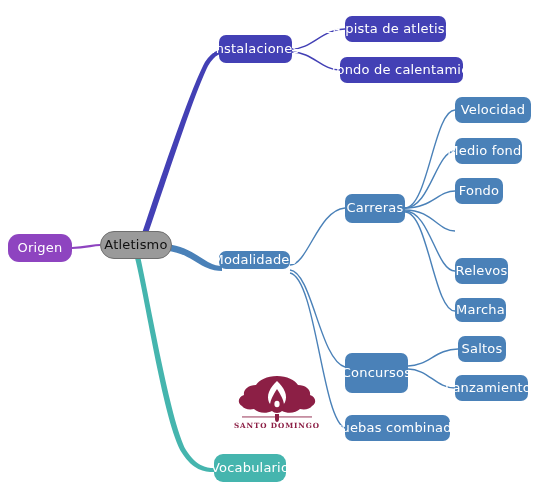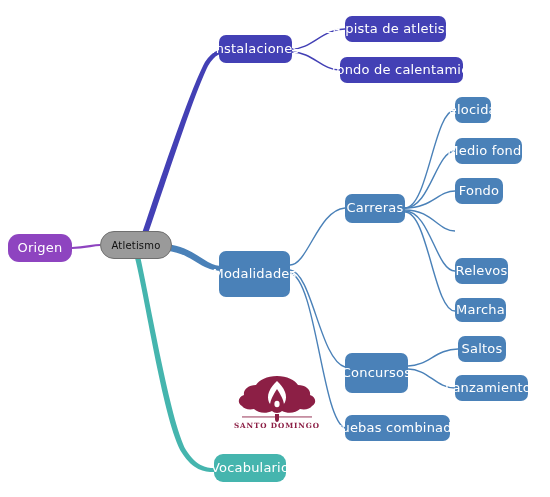--- a/index.html
+++ b/index.html
@@ -22,21 +22,21 @@
     letter-spacing:.2px;
     text-align:center;
     line-height:1.1;
     white-space:nowrap;
     padding:0 7px;
   }
   .node.central{
     background:#9a9a9a;
     border:1.4px solid #6f6f6f;
     color:#101010;
-    font-size:10px;
+    font-size:13px;
     border-radius:14px;
   }
   .node.origen{background:#8e44c0;border-radius:9px;}
   .node.indigo{background:#4340b5;}
   .node.blue{background:#4a81b8;}
   .node.teal{background:#45b5ae;border-radius:9px;}
   .logo{
     position:absolute;
     width:86px;height:62px;
   }
@@ -99,29 +99,29 @@
   </div>
 
   <div class="node indigo" style="left:345px;top:16px;width:101px;height:26px;">
     <span>La pista de atletismo</span>
   </div>
 
   <div class="node indigo" style="left:340px;top:57px;width:123px;height:26px;">
     <span>La fondo de calentamiento</span>
   </div>
 
-  <div class="node blue" style="left:219px;top:251px;width:71px;height:46px;">
+  <div class="node blue" style="left:219px;top:251px;width:71px;height:18px;">
     <span>Modalidades</span>
   </div>
 
   <div class="node blue" style="left:345px;top:194px;width:60px;height:29px;">
     <span>Carreras</span>
   </div>
 
-  <div class="node blue" style="left:455px;top:97px;width:36px;height:26px;">
+  <div class="node blue" style="left:455px;top:97px;width:76px;height:26px;">
     <span>Velocidad</span>
   </div>
 
   <div class="node blue" style="left:455px;top:138px;width:67px;height:26px;">
     <span>Medio fondo</span>
   </div>
 
   <div class="node blue" style="left:455px;top:178px;width:48px;height:26px;">
     <span>Fondo</span>
   </div>

